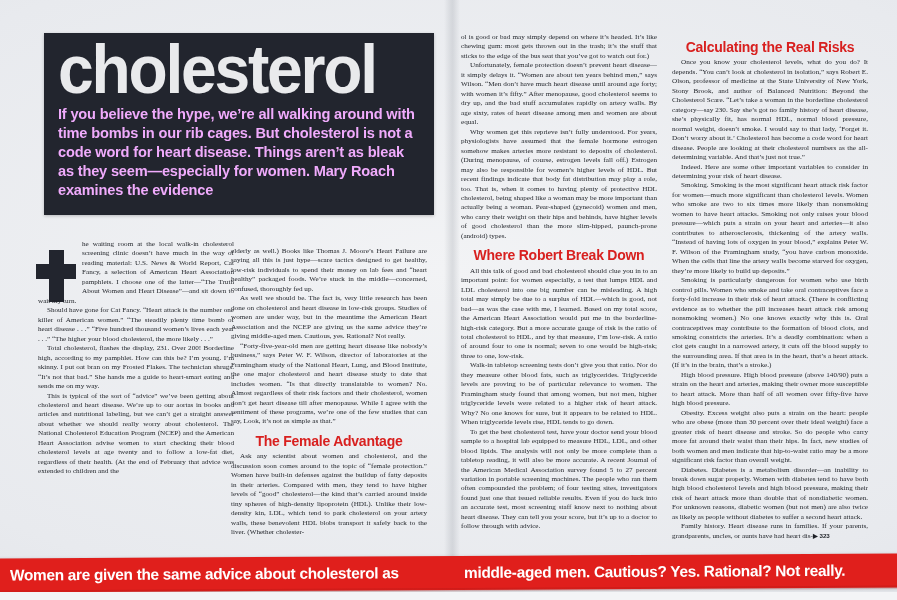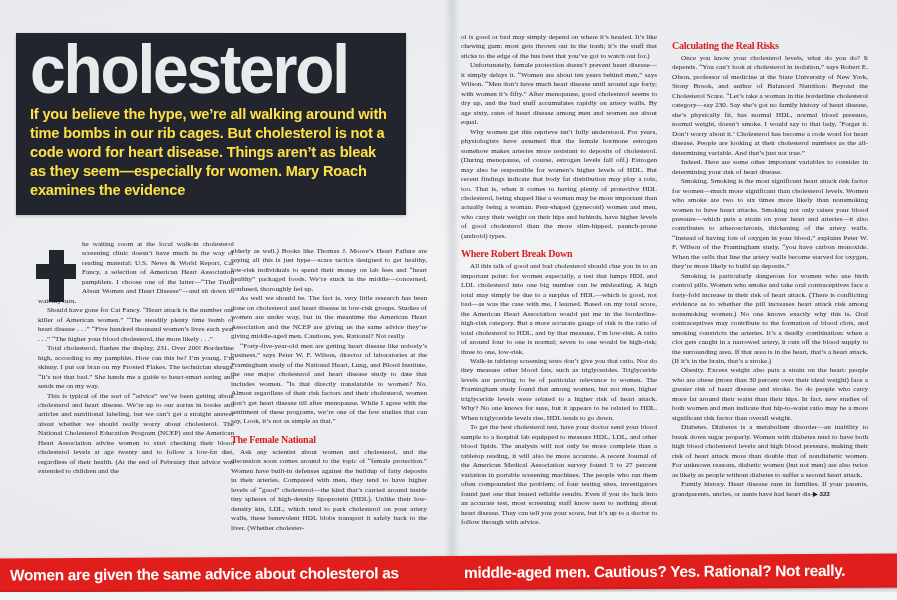--- a/index.html
+++ b/index.html
@@ -30,21 +30,21 @@
     top: 0;
     width: 16px;
     height: 560px;
     background: linear-gradient(to right, rgba(120,126,136,0) 0%, rgba(120,126,136,0.18) 45%, rgba(120,126,136,0.20) 55%, rgba(120,126,136,0) 100%);
     pointer-events: none;
   }
 
   
   #headline-block {
     position: absolute;
-    left: 16px;
+    left: 44px;
     top: 33px;
     width: 390px;
     background: #22252e;
     padding: 8px 14px 14px 14px;
     box-sizing: border-box;
     box-shadow: 0 1px 3px rgba(0,0,0,0.22);
   }
   #headline {
     font-family: "Liberation Sans", sans-serif;
     font-weight: bold;
@@ -53,21 +53,21 @@
     line-height: 0.84;
     letter-spacing: -2.4px;
     transform: scaleX(0.93);
     transform-origin: left center;
     white-space: nowrap;
     margin: 0 0 6px 0;
   }
   #deck {
     font-family: "Liberation Sans", sans-serif;
     font-weight: bold;
-    color: #fde047;
+    color: #f0abfc;
     font-size: 14.6px;
     line-height: 1.31;
     letter-spacing: -0.18px;
     margin: 0;
   }
 
   
   .col {
     position: absolute;
     width: 196px;
@@ -83,27 +83,27 @@
     text-indent: 9px;
   }
   .col p.noindent { text-indent: 0; }
 
   #col1 { left: 38px;  top: 240px; height: 300px; }
   #col2 { left: 231px; top: 247px; height: 300px; }
   #col3 { left: 461px; top: 33px;  height: 515px; }
   #col4 { left: 672px; top: 33px;  height: 515px; }
 
   h2.sect {
-    font-family: Liberation Serif, serif;
+    font-family: Liberation Sans, sans-serif;
     font-weight: bold;
     color: #d8201f;
-    font-size: 10px;
+    font-size: 14px;
     line-height: 1.1;
     letter-spacing: -0.25px;
-    text-align: left;
+    text-align: center;
     text-indent: 0;
     margin: 7px 0 3px 0;
   }
 
   
   #dropcap {
     position: absolute;
     left: 36px;
     top: 250px;
     width: 40px;
@@ -205,40 +205,41 @@
     <p class="noindent">he waiting room at the local walk-in cholesterol screening clinic doesn’t have much in the way of reading material: U.S. News &amp; World Report, Cat Fancy, a selection of American Heart Association pamphlets. I choose one of the latter—“The Truth About Women and Heart Disease”—and sit down to wait my turn.</p>
     <p>Should have gone for Cat Fancy. “Heart attack is the number one killer of American women.” “The steadily plenty time bomb of heart disease . . .” “Five hundred thousand women’s lives each year . . .” “The higher your blood cholesterol, the more likely . . .”</p>
     <p>Total cholesterol, flashes the display, 231. Over 200! Borderline high, according to my pamphlet. How can this be? I’m young. I’m skinny. I put oat bran on my Frosted Flakes. The technician shrugs. “It’s not that bad.” She hands me a guide to heart-smart eating and sends me on my way.</p>
     <p>This is typical of the sort of “advice” we’ve been getting about cholesterol and heart disease. We’re up to our aortas in books and articles and nutritional labeling, but we can’t get a straight answer about whether we should really worry about cholesterol. The National Cholesterol Education Program (NCEP) and the American Heart Association advise women to start checking their blood cholesterol levels at age twenty and to follow a low-fat diet, regardless of their health. (At the end of February that advice was extended to children and the</p>
   </div>
 
   <div class="col" id="col2">
     <p class="noindent">elderly as well.) Books like Thomas J. Moore’s Heart Failure are saying all this is just hype—scare tactics designed to get healthy, low-risk individuals to spend their money on lab fees and “heart healthy” packaged foods. We’re stuck in the middle—concerned, confused, thoroughly fed up.</p>
     <p>As well we should be. The fact is, very little research has been done on cholesterol and heart disease in low-risk groups. Studies of women are under way, but in the meantime the American Heart Association and the NCEP are giving us the same advice they’re giving middle-aged men. Cautious, yes. Rational? Not really.</p>
     <p>“Forty-five-year-old men are getting heart disease like nobody’s business,” says Peter W. F. Wilson, director of laboratories at the Framingham study of the National Heart, Lung, and Blood Institute, the one major cholesterol and heart disease study to date that includes women. “Is that directly translatable to women? No. Almost regardless of their risk factors and their cholesterol, women don’t get heart disease till after menopause. While I agree with the sentiment of these programs, we’re one of the few studies that can say, Look, it’s not as simple as that.”</p>
-    <h2 class="sect">The Female National</h2>
+    <h2 class="sect">The Female Advantage</h2>
     <p>Ask any scientist about women and cholesterol, and the discussion soon comes around to the topic of “female protection.” Women have built-in defenses against the buildup of fatty deposits in their arteries. Compared with men, they tend to have higher levels of “good” cholesterol—the kind that’s carried around inside tiny spheres of high-density lipoprotein (HDL). Unlike their low-density kin, LDL, which tend to park cholesterol on your artery walls, these benevolent HDL blobs transport it safely back to the liver. (Whether cholester-</p>
   </div>
 
   <div class="col" id="col3">
-    <p class="noindent">ol is good or bad may simply depend on where it’s headed. It’s like chewing gum: most gets thrown out in the trash; it’s the stuff that sticks to the edge of the bus best that you’ve got to watch out for.)</p>
+    <p class="noindent">ol is good or bad may simply depend on where it’s headed. It’s like chewing gum: most gets thrown out in the trash; it’s the stuff that sticks to the edge of the bus seat that you’ve got to watch out for.)</p>
     <p>Unfortunately, female protection doesn’t prevent heart disease—it simply delays it. “Women are about ten years behind men,” says Wilson. “Men don’t have much heart disease until around age forty; with women it’s fifty.” After menopause, good cholesterol seems to dry up, and the bad stuff accumulates rapidly on artery walls. By age sixty, rates of heart disease among men and women are about equal.</p>
     <p>Why women get this reprieve isn’t fully understood. For years, physiologists have assumed that the female hormone estrogen somehow makes arteries more resistant to deposits of cholesterol. (During menopause, of course, estrogen levels fall off.) Estrogen may also be responsible for women’s higher levels of HDL. But recent findings indicate that body fat distribution may play a role, too. That is, when it comes to having plenty of protective HDL cholesterol, being shaped like a woman may be more important than actually being a woman. Pear-shaped (gynecoid) women and men, who carry their weight on their hips and behinds, have higher levels of good cholesterol than the more slim-hipped, paunch-prone (android) types.</p>
     <h2 class="sect">Where Robert Break Down</h2>
     <p>All this talk of good and bad cholesterol should clue you in to an important point: for women especially, a test that lumps HDL and LDL cholesterol into one big number can be misleading. A high total may simply be due to a surplus of HDL—which is good, not bad—as was the case with me, I learned. Based on my total score, the American Heart Association would put me in the borderline-high-risk category. But a more accurate gauge of risk is the ratio of total cholesterol to HDL, and by that measure, I’m low-risk. A ratio of around four to one is normal; seven to one would be high-risk; three to one, low-risk.</p>
     <p>Walk-in tabletop screening tests don’t give you that ratio. Nor do they measure other blood fats, such as triglycerides. Triglyceride levels are proving to be of particular relevance to women. The Framingham study found that among women, but not men, higher triglyceride levels were related to a higher risk of heart attack. Why? No one knows for sure, but it appears to be related to HDL. When triglyceride levels rise, HDL tends to go down.</p>
     <p>To get the best cholesterol test, have your doctor send your blood sample to a hospital lab equipped to measure HDL, LDL, and other blood lipids. The analysis will not only be more complete than a tabletop reading, it will also be more accurate. A recent Journal of the American Medical Association survey found 5 to 27 percent variation in portable screening machines. The people who ran them often compounded the problem; of four testing sites, investigators found just one that issued reliable results. Even if you do luck into an accurate test, most screening staff know next to nothing about heart disease. They can tell you your score, but it’s up to a doctor to follow through with advice.</p>
   </div>
 
   <div class="col" id="col4">
     <h2 class="sect">Calculating the Real Risks</h2>
     <p>Once you know your cholesterol levels, what do you do? It depends. “You can’t look at cholesterol in isolation,” says Robert E. Olson, professor of medicine at the State University of New York, Stony Brook, and author of Balanced Nutrition: Beyond the Cholesterol Scare. “Let’s take a woman in the borderline cholesterol category—say 230. Say she’s got no family history of heart disease, she’s physically fit, has normal HDL, normal blood pressure, normal weight, doesn’t smoke. I would say to that lady, ‘Forget it. Don’t worry about it.’ Cholesterol has become a code word for heart disease. People are looking at their cholesterol numbers as the all-determining variable. And that’s just not true.”</p>
     <p>Indeed. Here are some other important variables to consider in determining your risk of heart disease.</p>
     <p>Smoking. Smoking is the most significant heart attack risk factor for women—much more significant than cholesterol levels. Women who smoke are two to six times more likely than nonsmoking women to have heart attacks. Smoking not only raises your blood pressure—which puts a strain on your heart and arteries—it also contributes to atherosclerosis, thickening of the artery walls. “Instead of having lots of oxygen in your blood,” explains Peter W. F. Wilson of the Framingham study, “you have carbon monoxide. When the cells that line the artery walls become starved for oxygen, they’re more likely to build up deposits.”</p>
     <p>Smoking is particularly dangerous for women who use birth control pills. Women who smoke and take oral contraceptives face a forty-fold increase in their risk of heart attack. (There is conflicting evidence as to whether the pill increases heart attack risk among nonsmoking women.) No one knows exactly why this is. Oral contraceptives may contribute to the formation of blood clots, and smoking constricts the arteries. It’s a deadly combination: when a clot gets caught in a narrowed artery, it cuts off the blood supply to the surrounding area. If that area is in the heart, that’s a heart attack. (If it’s in the brain, that’s a stroke.)</p>
+    <p>High blood pressure. High blood pressure (above 140/90) puts a strain on the heart and arteries, making their owner more susceptible to heart attack. More than half of all women over fifty-five have high blood pressure.</p>
     <p>Obesity. Excess weight also puts a strain on the heart: people who are obese (more than 30 percent over their ideal weight) face a greater risk of heart disease and stroke. So do people who carry more fat around their waist than their hips. In fact, new studies of both women and men indicate that hip-to-waist ratio may be a more significant risk factor than overall weight.</p>
     <p>Diabetes. Diabetes is a metabolism disorder—an inability to break down sugar properly. Women with diabetes tend to have both high blood cholesterol levels and high blood pressure, making their risk of heart attack more than double that of nondiabetic women. For unknown reasons, diabetic women (but not men) are also twice as likely as people without diabetes to suffer a second heart attack.</p>
     <p><span>Family history. Heart disease runs in families. If your parents, grandparents, uncles, or aunts have had heart dis-</span><span class="contmark">▶ 323</span></p>
   </div>
 
   <div id="banner">
     <div id="banner-inner">
       <span class="banner-text" id="banner-left">Women are given the same advice about  cholesterol as</span>
       <span class="banner-text" id="banner-right">middle-aged men. Cautious? Yes. Rational? Not really.</span>
     </div>

